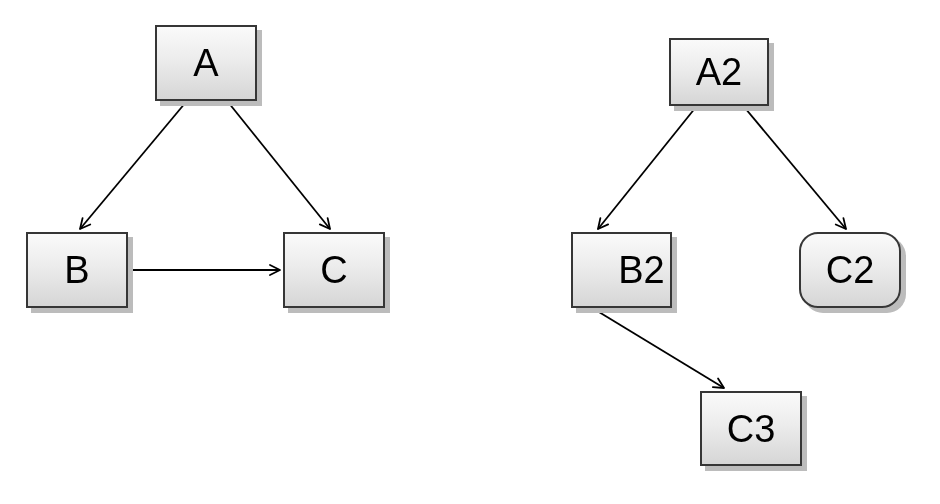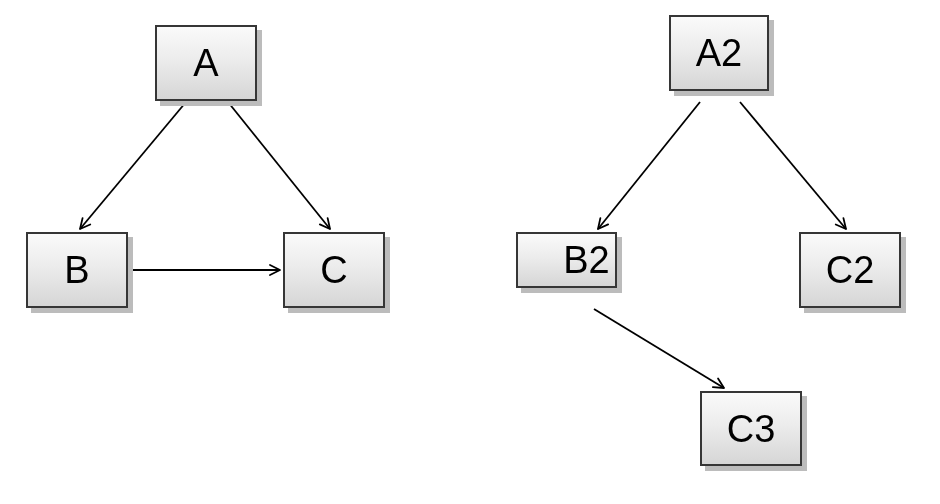--- a/index.html
+++ b/index.html
@@ -62,26 +62,26 @@
   <div id="nodes-layer">
       <div class="node" style="left: 155px; top: 25px; width: 102px; height: 76px;">
         <span class="node-label">A</span>
       </div>
       <div class="node" style="left: 26px; top: 232px; width: 102px; height: 76px;">
         <span class="node-label">B</span>
       </div>
       <div class="node" style="left: 283px; top: 232px; width: 102px; height: 76px;">
         <span class="node-label">C</span>
       </div>
-      <div class="node" style="left: 669px; top: 15px; width: 100px; height: 76px;">
+      <div class="node" style="left: 669px; top: 38px; width: 100px; height: 68px;">
         <span class="node-label">A2</span>
       </div>
-      <div class="node" style="left: 516px; top: 232px; width: 101px; height: 56px; padding-left: 40px;">
+      <div class="node" style="left: 571px; top: 232px; width: 101px; height: 76px; padding-left: 40px;">
         <span class="node-label">B2</span>
       </div>
-      <div class="node" style="left: 799px; top: 232px; width: 102px; height: 76px;">
+      <div class="node" style="left: 799px; top: 232px; width: 102px; height: 76px; border-radius: 19px;">
         <span class="node-label">C2</span>
       </div>
       <div class="node" style="left: 676px; top: 391px; width: 102px; height: 75px; margin-left: 24px;">
         <span class="node-label">C3</span>
       </div>
     </div>
 </div>
 
 </body></html>

